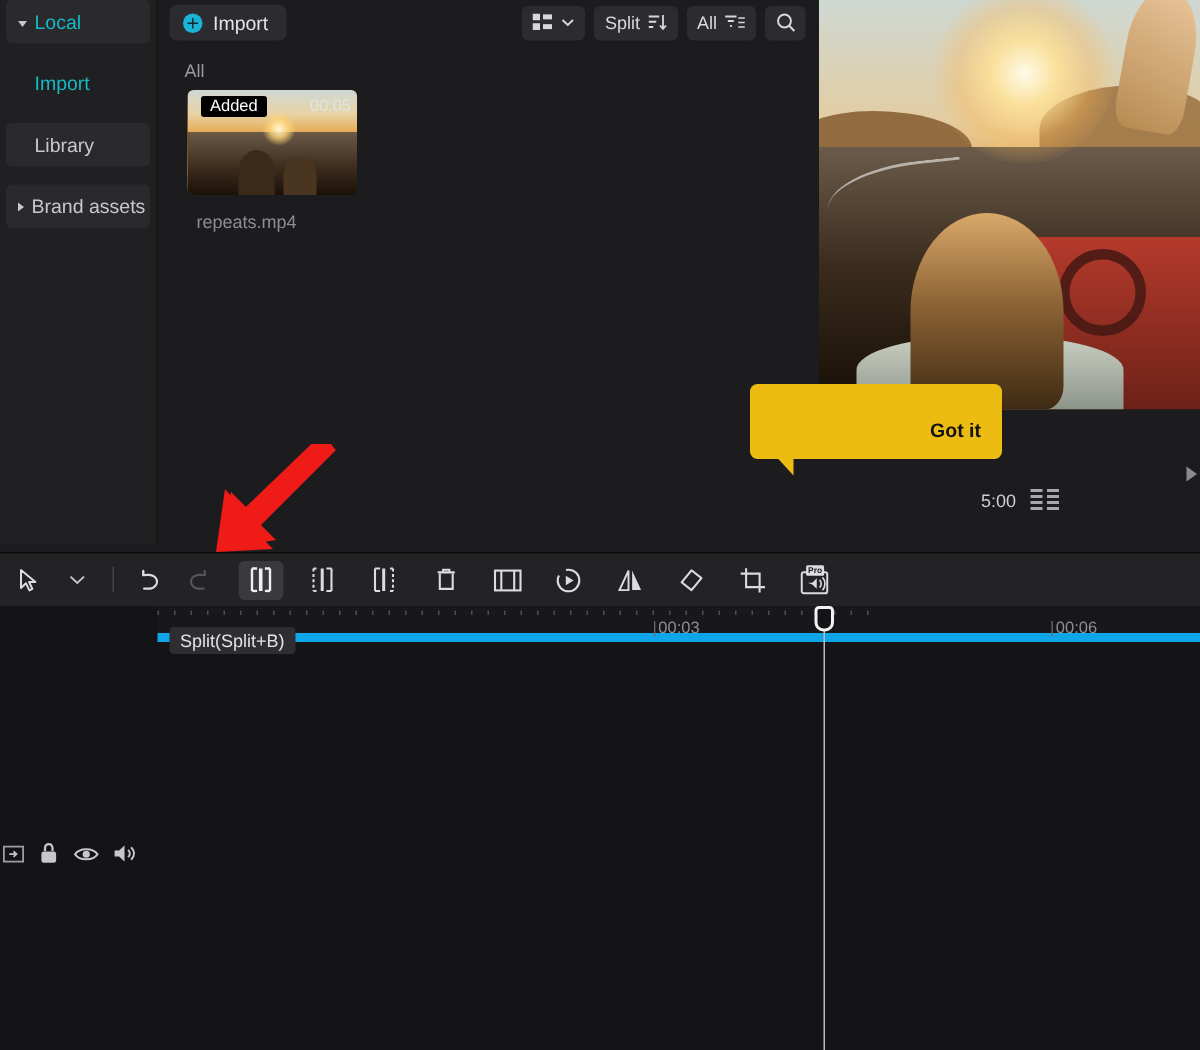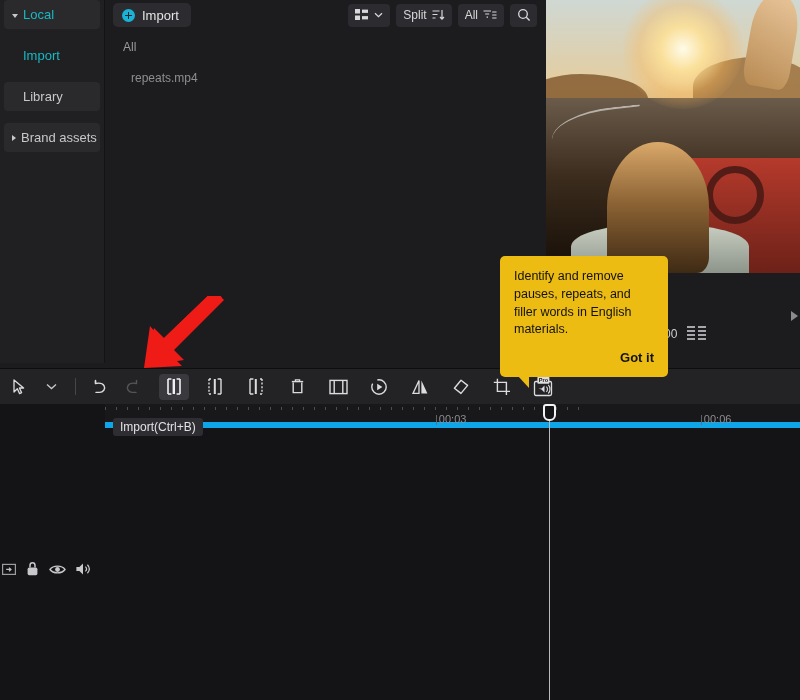--- a/index.html
+++ b/index.html
@@ -344,20 +344,29 @@
           <circle cx="6" cy="6" r="4.3" stroke="#d8d8da" stroke-width="1.3" fill="none"></circle>
           <path d="M9.3 9.3 L12.6 12.6" stroke="#d8d8da" stroke-width="1.4"></path>
         </svg>
       </div>
     </div>
 
     <div class="all-label">All</div>
 
     <div class="media-grid">
       <div class="thumb-wrap">
+        <div class="thumb">
+          <div class="sky"></div>
+          <div class="road"></div>
+          <div class="sun"></div>
+          <div class="h1"></div>
+          <div class="h2"></div>
+          <div class="badge-added">Added</div>
+          <div class="badge-dur">00:05</div>
+        </div>
         <div class="thumb-name">repeats.mp4</div>
       </div>
     </div>
   </div>
 
   <div id="preview">
     <div id="preview-img">
       <div class="p-hill-l"></div>
       <div class="p-hill-r"></div>
       <div class="p-road"></div>
@@ -385,21 +394,20 @@
               <span></span>
               <span></span>
             </i>
         </span>
       </div>
       <div class="ratio-arrow"></div>
     </div>
   </div>
 
   <div id="coach">
-    <div>Identify and remove pauses, repeats, and filler words in English materials.</div>
     <div class="got-it">Got it</div>
   </div>
 
   <svg id="red-arrow" viewBox="0 0 92 76">
     <path d="M86 4 L36 54 L46 64 L8 70 L16 32 L26 42 L76 -6 Z" fill="#ee1b17"></path>
     <path d="M84 2 L30 56 L44 70 L6 72 L12 30 L24 44 L78 -8 Z" fill="#ee1b17"></path>
   </svg>
 
   <div id="edit-toolbar">
     <div class="tool">
@@ -538,21 +546,21 @@
       <div class="tick" style="left:418px"></div>
         <div class="tick" style="left:429px"></div>
       <div class="tick" style="left:440px"></div>
         <div class="tick" style="left:451px"></div>
       <div class="tick" style="left:462px"></div>
         <div class="tick" style="left:473px"></div>
       <div class="tlabel" style="left:330px">00:03</div>
       <div class="tlabel" style="left:595px">00:06</div>
     </div>
 
-    <div id="split-tip">Import(Ctrl+B)</div>
+    <div id="split-tip">Split(Split+B)</div>
 
     <div id="playhead">
       <div class="knob"></div>
     </div>
 
     <div id="track-head">
       <span class="th-ico">
         <svg width="14" height="13" viewBox="0 0 14 13">
           <rect x="0.6" y="1.4" width="12.8" height="10" stroke="#9d9da1" stroke-width="1.2" fill="none"></rect>
           <path d="M4.2 6.4 L8.6 6.4 M7 4.6 L9 6.4 L7 8.2" stroke="#c2c2c6" stroke-width="1.2" fill="none"></path>

